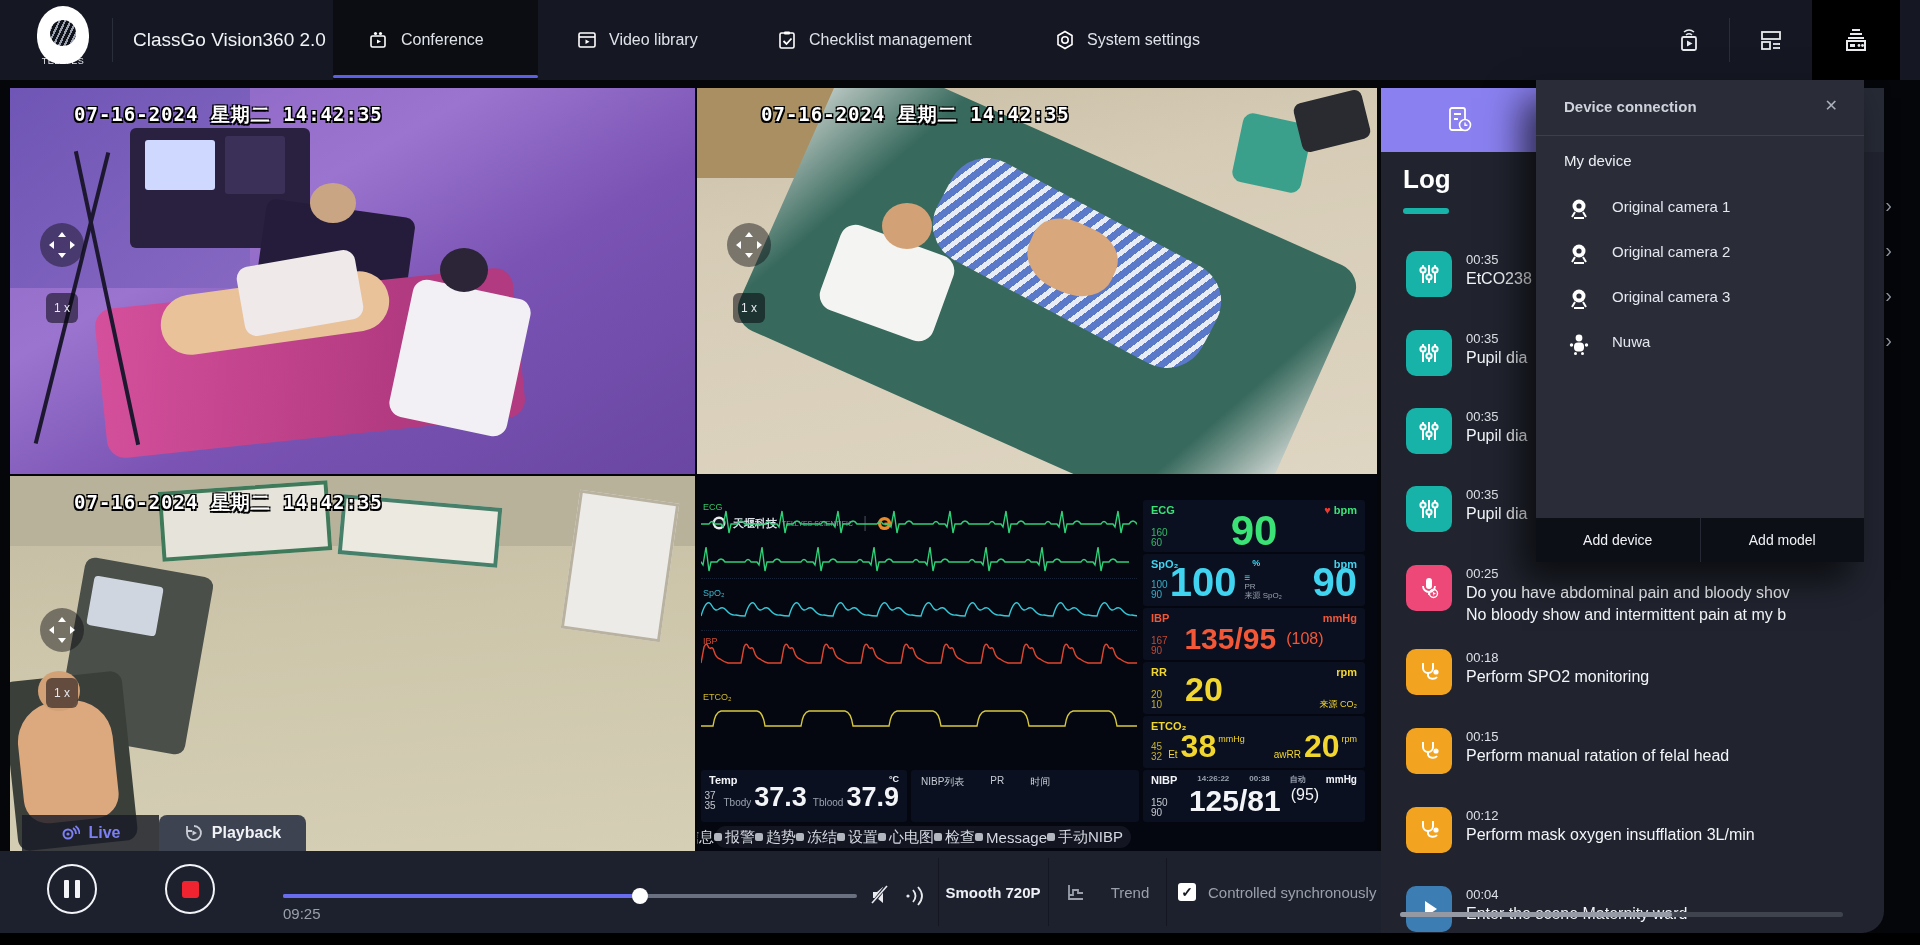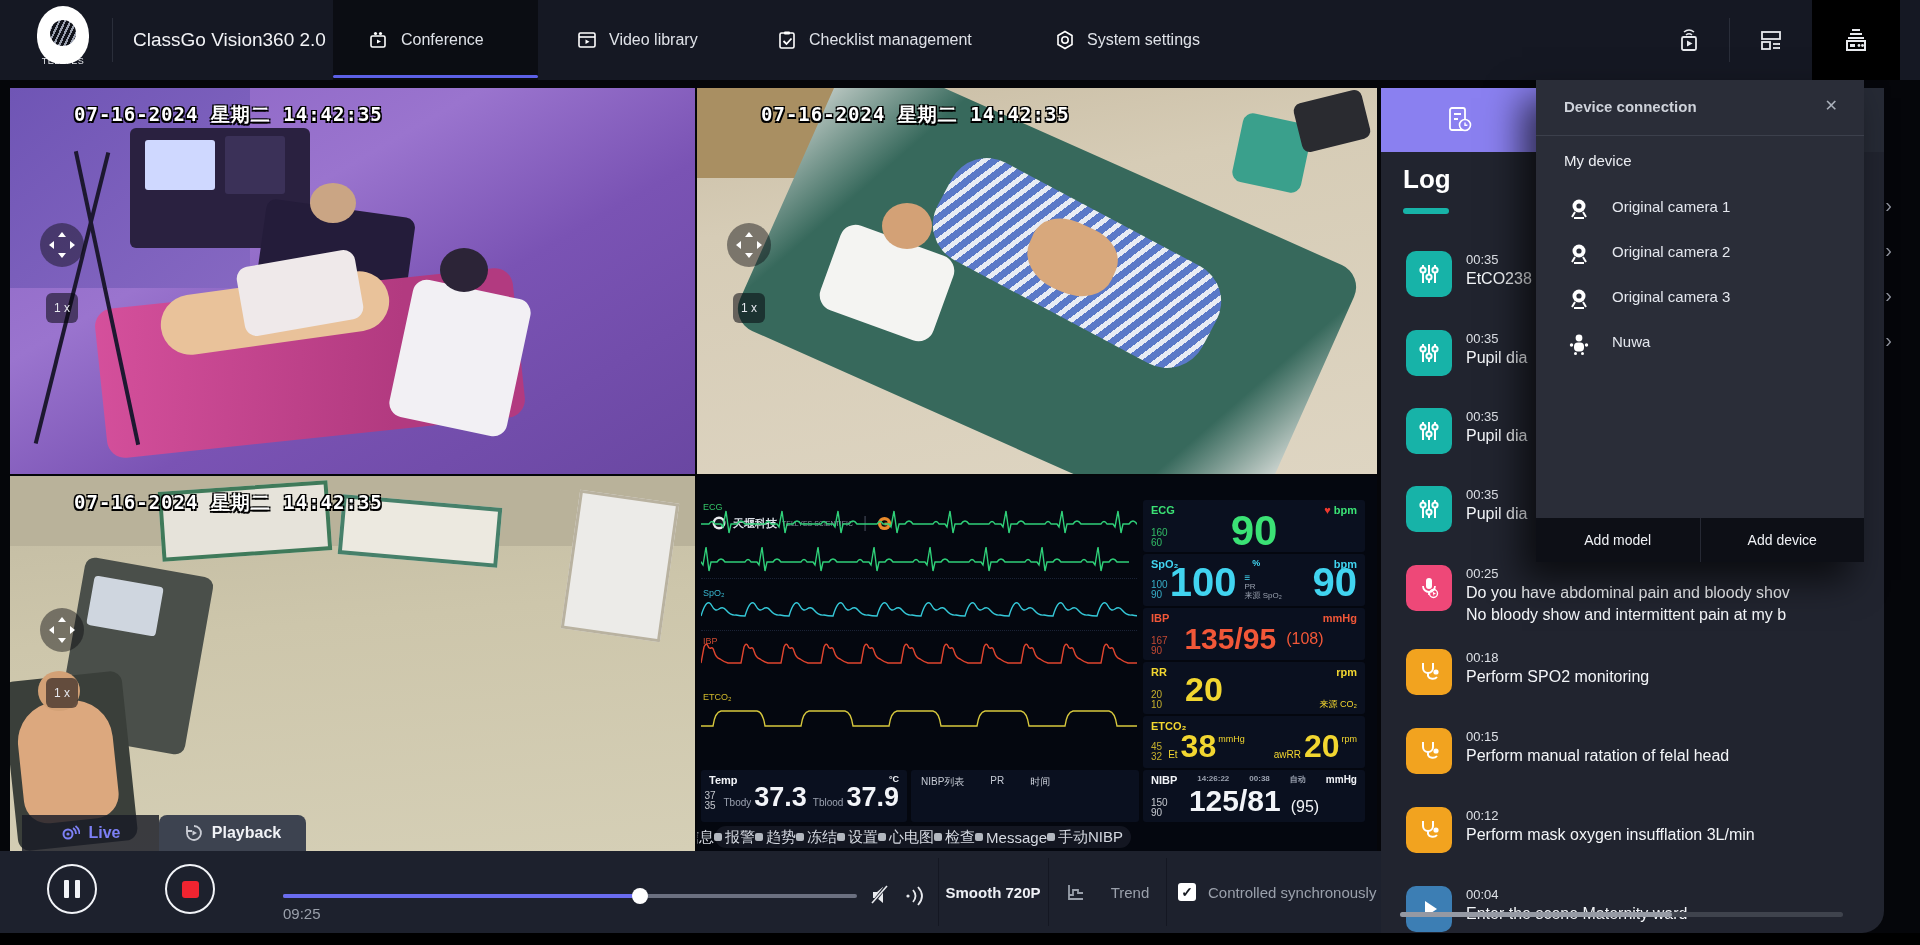--- a/index.html
+++ b/index.html
@@ -388,21 +388,21 @@
           <span>NIBP</span>
         <span style="font-size:8px;color:#9ba2b0;">14:26:22</span>
         <span style="font-size:8px;color:#9ba2b0;">00:38</span>
         <span style="font-size:8px;color:#9ba2b0;">自动</span>
         <span style="font-size:10px;">mmHg</span>
         </div>
       <div class="limits c-white abs" style="left:8px;top:28px;">
           <div>150</div>
           <div>90</div>
         </div>
-      <div style="display:flex;align-items:flex-end;justify-content:center;gap:10px;">
+      <div style="display:flex;align-items:flex-start;justify-content:center;gap:10px;">
         <span class="big c-white" style="font-size:30px;">125/81</span>
         <span class="c-white" style="font-size:16px;">(95)</span>
       </div>
     </div>
 
     <div class="abs" style="left:4px;top:294px;width:206px;height:52px;background:#0a101f;border-radius:3px;padding:4px 8px;box-sizing:border-box;">
       <div class="mp-head c-white">
           <span>Temp</span>
         <span style="font-size:9px;">°C</span>
         </div>
@@ -719,19 +719,19 @@
         <circle cx="5.5" cy="14" r="1.7" fill="#fff"></circle>
           <circle cx="20.5" cy="14" r="1.7" fill="#fff"></circle>
         <circle cx="9.5" cy="22.5" r="1.5" fill="#fff"></circle>
           <circle cx="16.5" cy="22.5" r="1.5" fill="#fff"></circle>
       </svg>
       <span class="lbl">Nuwa</span>
       <span class="chev">›</span>
     </div>
 
     <div id="dev-buttons">
+      <div class="dev-btn">Add device</div>
       <div class="dev-btn">Add model</div>
-      <div class="dev-btn">Add device</div>
     </div>
   </div>
 
   <div id="bottom-black" class="abs"></div>
 </div>
 
 </body></html>

